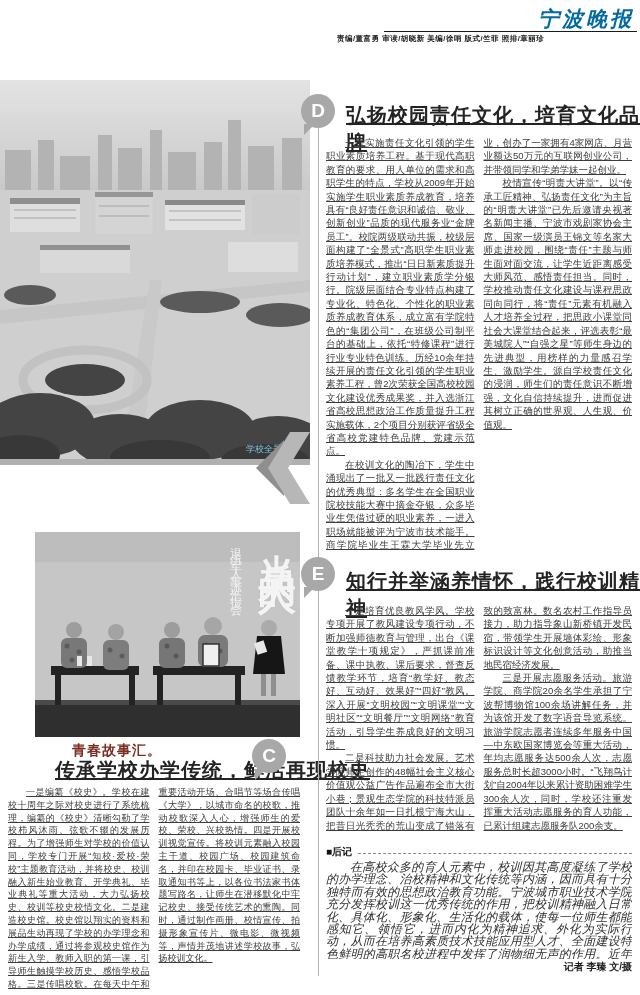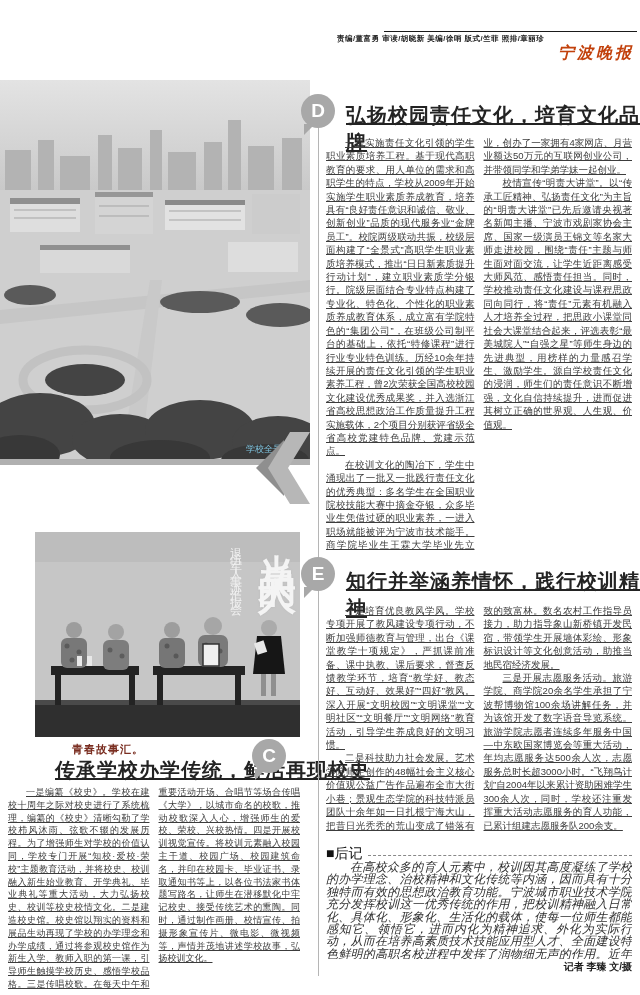--- a/index.html
+++ b/index.html
@@ -7,22 +7,22 @@
   body { font-family:"Liberation Sans", sans-serif; }
   #page {
     position:relative; width:640px; height:995px; margin:0 auto;
     background:#ffffff; overflow:hidden; color:#3b3b3b;
   }
 
   
   .masthead-title {
     position:absolute; top:5px; right:6px; width:240px;
     text-align:right; font-family:"DejaVu Serif", serif;
-    font-weight:bold; font-style:italic; font-size:16px;
-    letter-spacing:3px; color:#c2410c;margin-top:38px;
+    font-weight:bold; font-style:italic; font-size:21px;
+    letter-spacing:3px; color:#0369a1;
   }
   .masthead-rule {
     position:absolute; top:31px; left:384px; right:3px;
     border-top:1.5px solid #1a1a1a;
   }
   .masthead-credits {
     position:absolute; top:34px; right:3px; width:300px;
     text-align:left; font-size:7.5px; font-weight:bold;
     color:#222; letter-spacing:0.5px;
   }
@@ -44,21 +44,21 @@
     font-size:38px; font-weight:bold; color:#f4f4f4;
     letter-spacing:8px; line-height:1; text-shadow:0 0 2px #bbb;
   }
   .stage-subtitle {
     position:absolute; right:56px; top:6px; height:200px;
     writing-mode:vertical-rl; text-orientation:upright;
     font-size:12px; color:#f0f0f0; letter-spacing:7px;
   }
   .photo2-caption {
     position:absolute; left:72px; top:742px;
-    font-size:11px; font-weight:bold; color:#7a2e21; letter-spacing:1px;
+    font-size:14px; font-weight:bold; color:#7a2e21; letter-spacing:1px;
   }
 
   
   .marker {
     position:absolute; width:34px; height:34px; border-radius:50%;
     background:#a8a8a8; color:#ffffff; font-weight:bold; font-size:19px;
     display:flex; align-items:center; justify-content:center; z-index:4;
   }
   .marker::after {
     content:""; position:absolute; left:3px; bottom:-7px;
@@ -82,21 +82,21 @@
     line-height:13.4px; color:#3c3c3c;text-decoration:underline;
   }
   .body-2col p { text-indent:2em; }
   .c-body { font-size:9px; line-height:12.8px; }
 
   
   .ps-head {
     position:absolute; left:326px; top:845px; width:306px;
     display:flex; align-items:center; gap:6px;
   }
-  .ps-label { font-size:14px; font-weight:normal; color:#111; white-space:nowrap; }
+  .ps-label { font-size:10px; font-weight:bold; color:#111; white-space:nowrap; }
   .ps-dash { flex:1; border-top:1px dashed #888; margin-top:2px; }
   .ps-text {
     position:absolute; left:326px; top:861px; width:306px; height:98px;
     overflow:hidden; text-align:justify;
     font-family:"Liberation Serif", serif; font-style:italic;
     font-size:12px; line-height:12.4px; color:#2e2e2e;
   }
   .ps-text p { text-indent:2em; }
   .reporter {
     position:absolute; left:326px; top:960px; width:306px;

